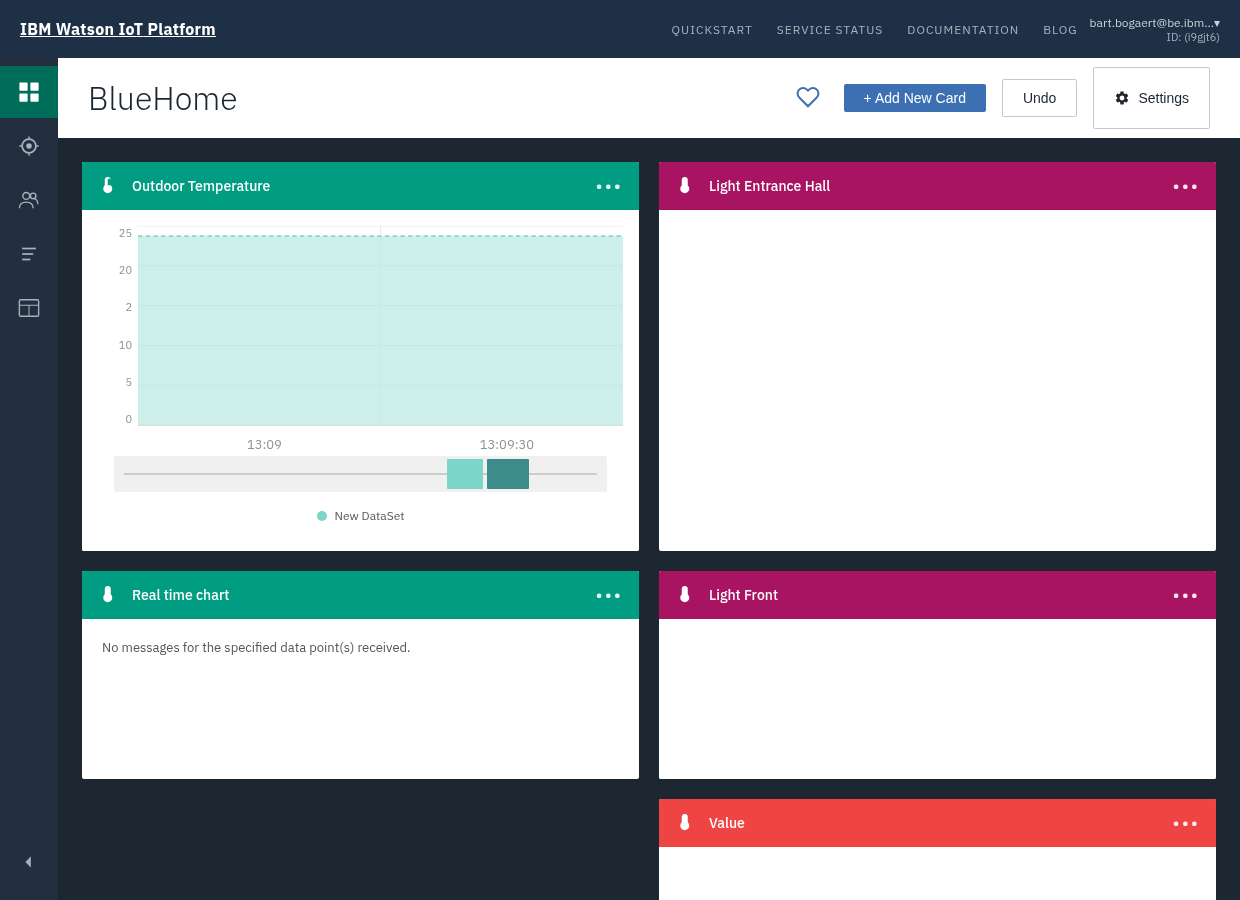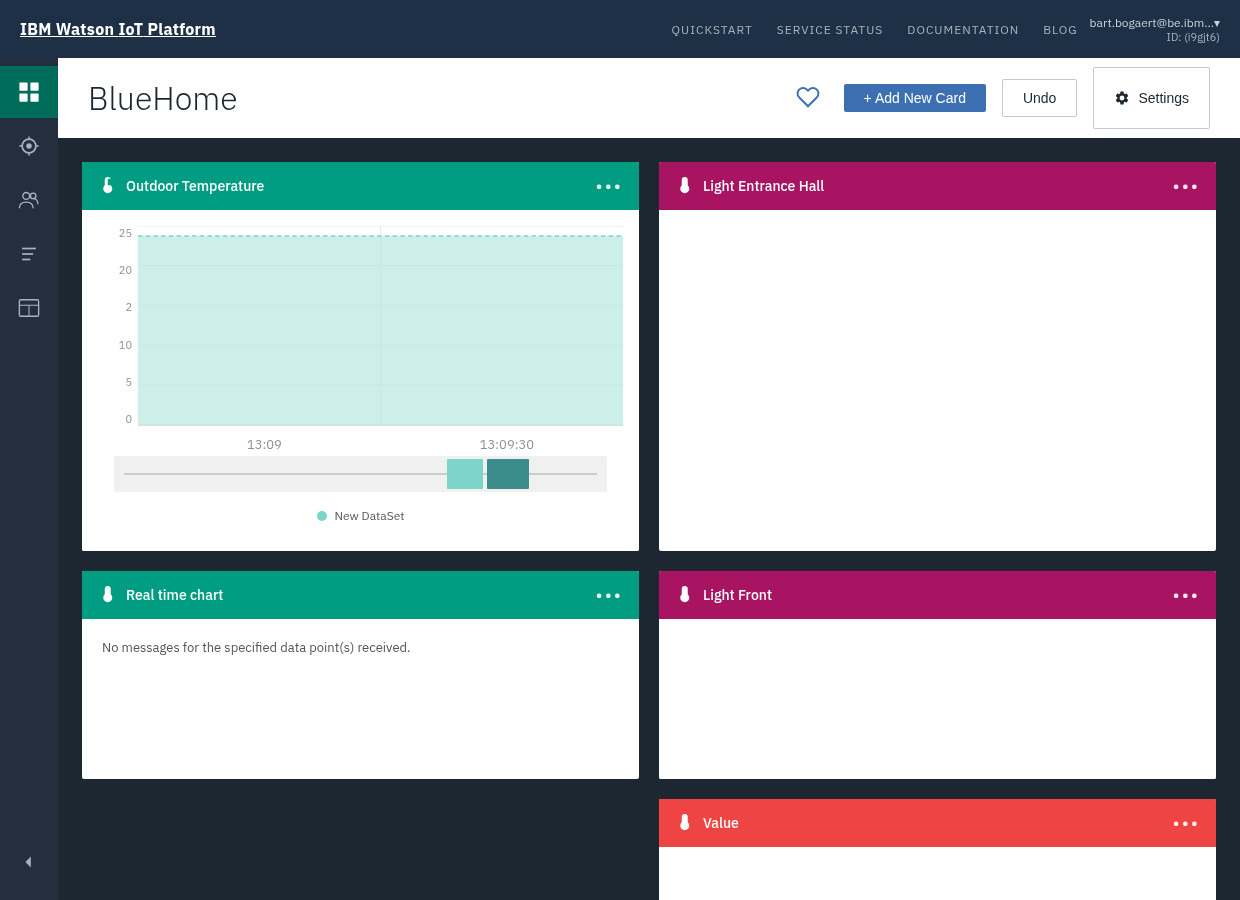--- a/index.html
+++ b/index.html
@@ -162,21 +162,21 @@
     .card {
       background: #fff;
       border-radius: 2px;
       overflow: hidden;
     }
     .card-header {
       height: 48px;
       display: flex;
       align-items: center;
       padding: 12px 16px;
-      gap: 10px;
+      gap: 16px;
     }
     .card-header .card-title {
       font-size: 14px;
       font-weight: 500;
       color: #fff;
       flex: 1;
     }
     .card-header .menu-dots {
       color: #fff;
       cursor: pointer;

